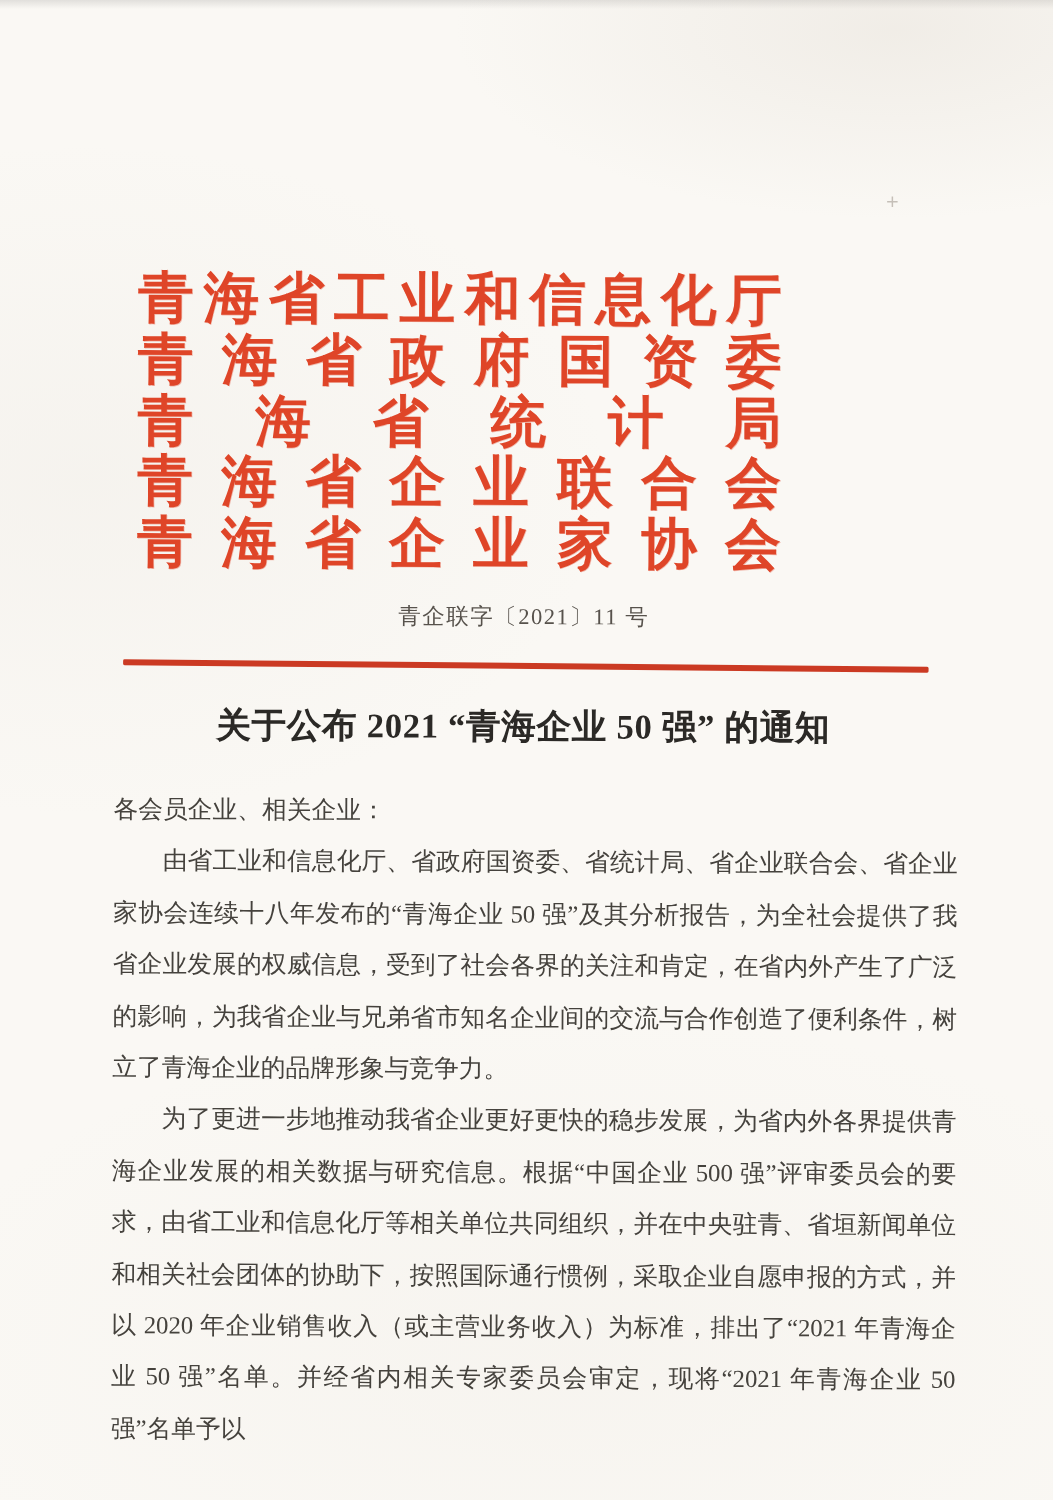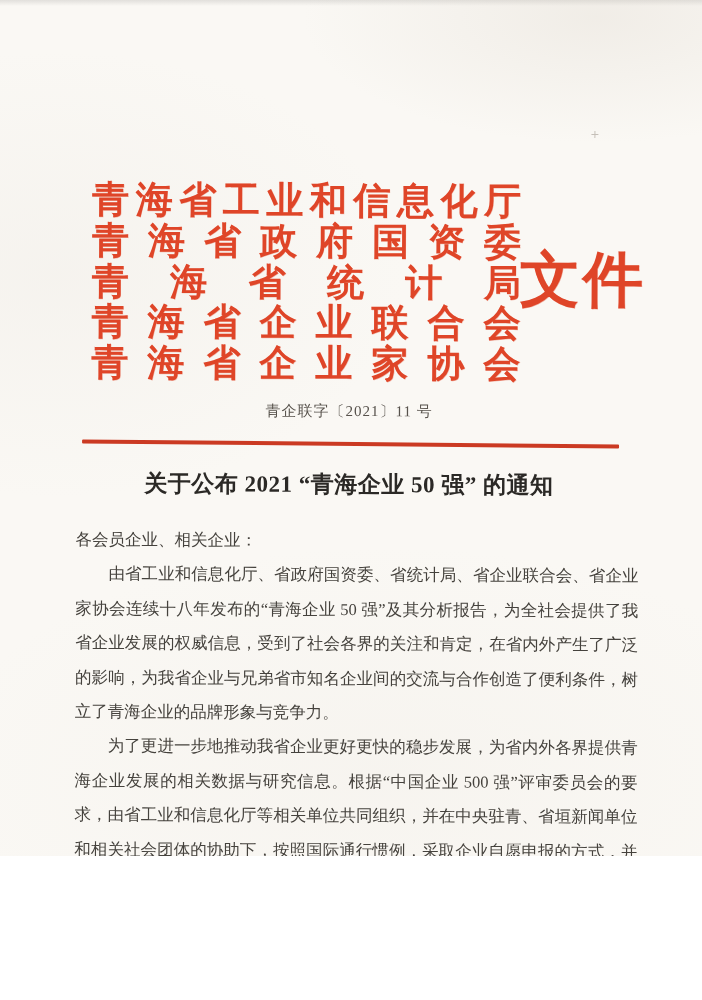--- a/index.html
+++ b/index.html
@@ -3,21 +3,21 @@
 <meta charset="utf-8">
 <style>
   * { box-sizing: border-box; }
   html, body {
     margin: 0; padding: 0;
     width: 702px; height: 1000px;
     font-family: "Liberation Serif", "DejaVu Serif", serif;
   }
   .page {
     position: relative;
-    width: 702px; height: 856px;
+    width: 702px; height: 1000px;
     overflow: hidden;
     background-color: #faf8f4;
     background-image:
       radial-gradient(ellipse 420px 180px at 85% 2%, rgba(216,208,197,.28), transparent 70%),
       radial-gradient(ellipse 500px 320px at 8% 32%, rgba(222,216,208,.16), transparent 70%),
       radial-gradient(ellipse 600px 300px at 55% 90%, rgba(226,220,210,.14), transparent 75%),
       linear-gradient(180deg, rgba(185,183,180,.38) 0px, rgba(250,248,244,0) 6px);
   }
   .content {
     position: absolute; inset: 0;
@@ -106,21 +106,20 @@
     <div class="speck"></div>
 
     <div class="agencies">
       <div class="agency-line">青海省工业和信息化厅</div>
       <div class="agency-line">青海省政府国资委</div>
       <div class="agency-line">青海省统计局</div>
       <div class="agency-line">青海省企业联合会</div>
       <div class="agency-line">青海省企业家协会</div>
     </div>
 
-    <div class="wenjian">文件</div>
 
     <div class="doc-number">青企联字〔2021〕11 号</div>
 
     <div class="red-divider"></div>
 
     <h1 class="title">关于公布 2021 “青海企业 50 强” 的通知</h1>
 
     <div class="body-text">
       <div class="salutation">各会员企业、相关企业：</div>
       <p>由省工业和信息化厅、省政府国资委、省统计局、省企业联合会、省企业家协会连续十八年发布的“青海企业 50 强”及其分析报告，为全社会提供了我省企业发展的权威信息，受到了社会各界的关注和肯定，在省内外产生了广泛的影响，为我省企业与兄弟省市知名企业间的交流与合作创造了便利条件，树立了青海企业的品牌形象与竞争力。</p>

